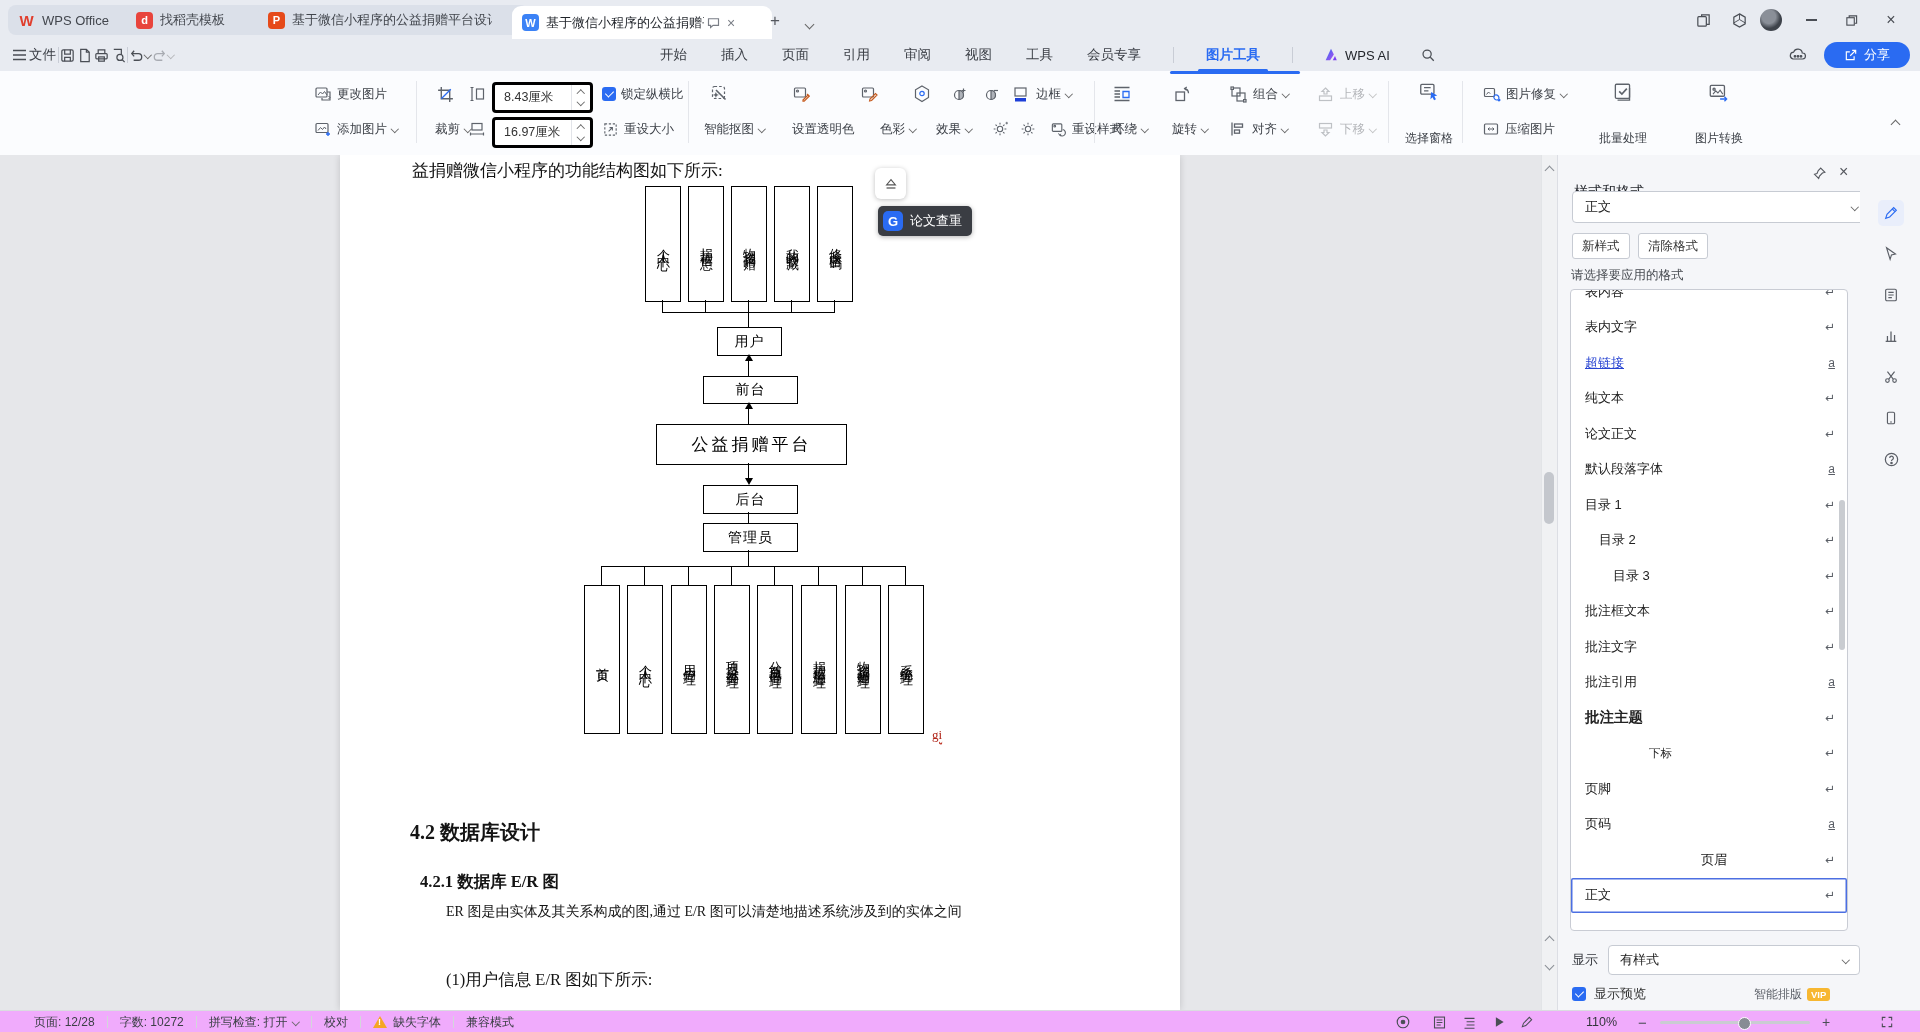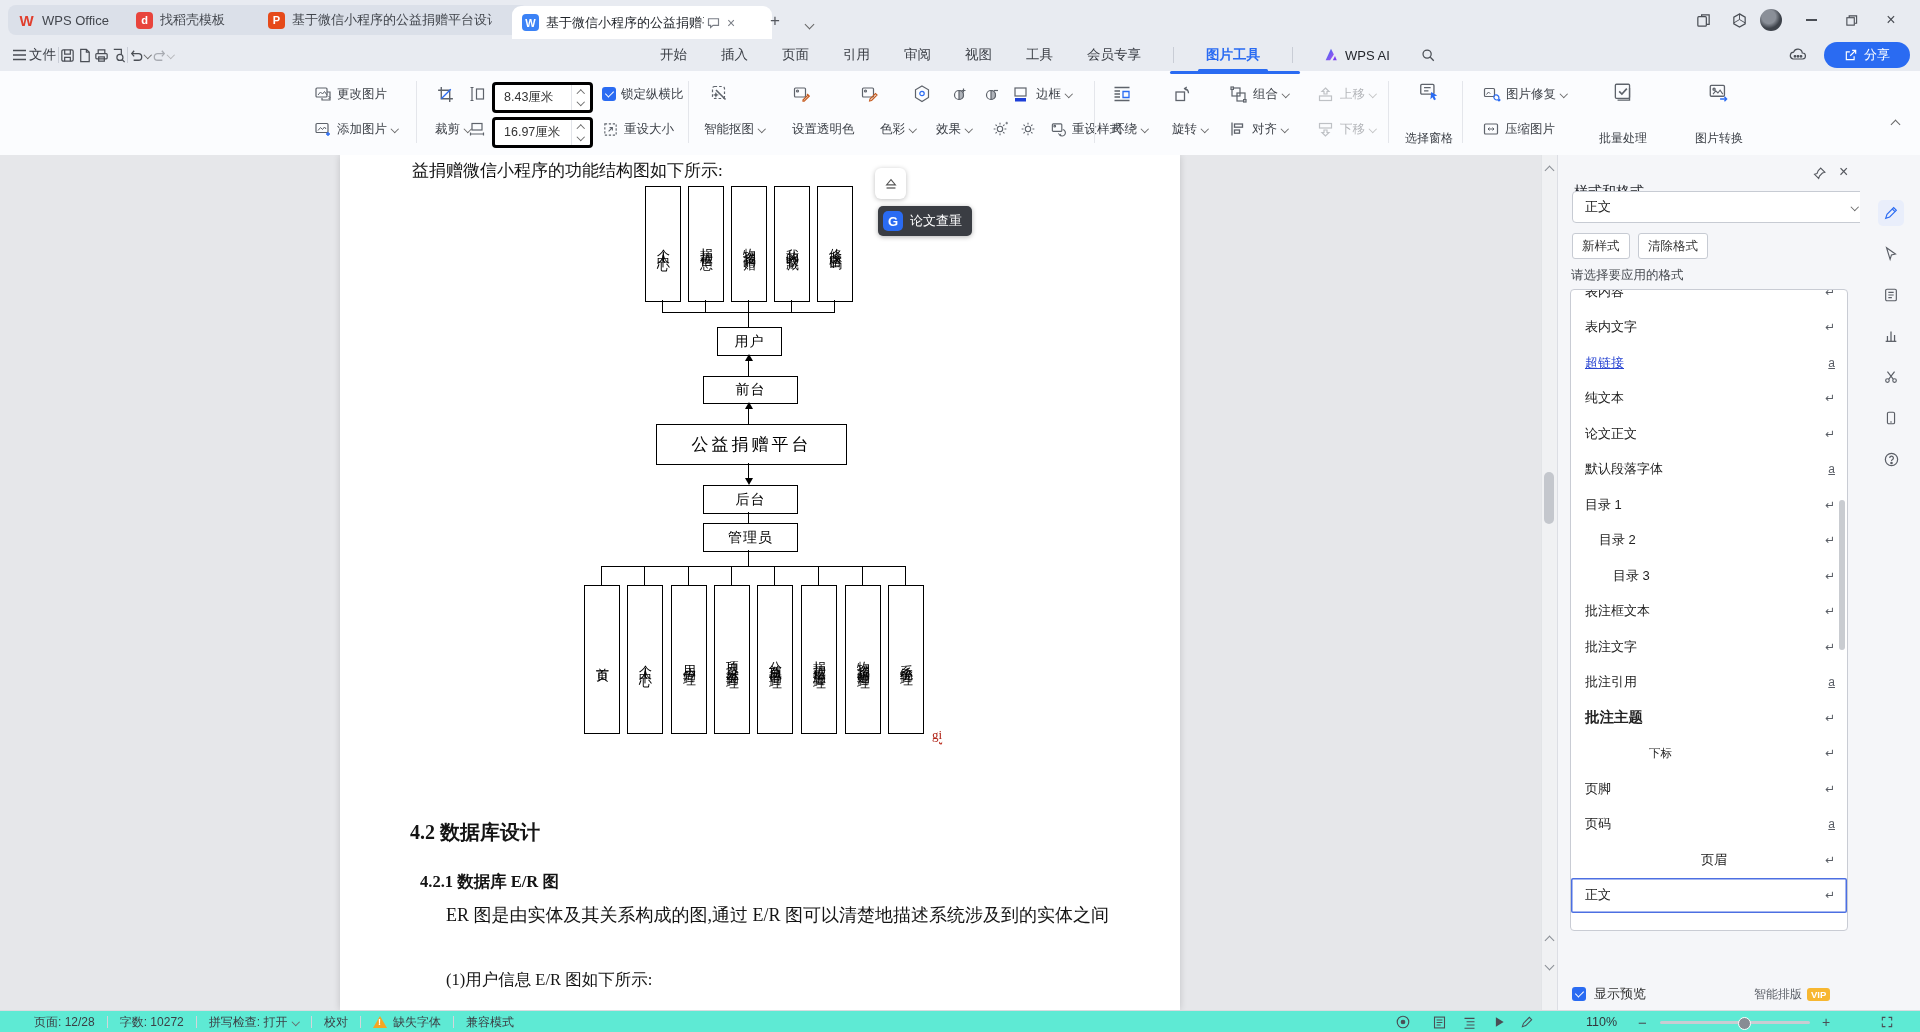--- a/index.html
+++ b/index.html
@@ -61,21 +61,21 @@
   .drop{border:1px solid #C7CBD3;background:#fff;border-radius:4px;display:flex;align-items:center;font-size:13px;color:#222;}
   .stylist{position:absolute;left:12px;top:134px;width:276px;height:640px;background:#fff;border:1px solid #C9CCD4;border-radius:4px;overflow:hidden;}
   .si{height:35.5px;display:flex;align-items:center;padding:0 12px 0 14px;font-size:13px;color:#222;position:relative;}
   .si .mark{margin-left:auto;color:#5A5E66;font-size:12px;}
   .si.link span.t{color:#2945D2;text-decoration:underline;}
   .si.boldi span.t{font-weight:bold;font-size:14.5px;}
   .si.selected{box-shadow:inset 0 0 0 1.5px #4C6FE2;border-radius:2px;}
   .strip{position:absolute;left:1860px;top:155px;width:60px;height:855px;background:#F5F6F9;}
   .stripico{position:absolute;left:18px;width:26px;height:26px;display:flex;align-items:center;justify-content:center;border-radius:5px;}
   
-  .statusbar{position:absolute;left:0;top:1010px;width:1920px;height:22px;background:#5eead4;border-top:1px solid #DADCE0;display:flex;align-items:center;font-size:12px;color:#3C4046;}
+  .statusbar{position:absolute;left:0;top:1010px;width:1920px;height:22px;background:#f0abfc;border-top:1px solid #DADCE0;display:flex;align-items:center;font-size:12px;color:#3C4046;}
   .ssep{width:1px;height:12px;background:#D3D6DB;margin:0 12px;}
   .warntri{position:relative;width:0;height:0;border-left:7px solid transparent;border-right:7px solid transparent;border-bottom:12px solid #F5A623;}
   .warntri::after{content:"!";position:absolute;left:-2px;top:1px;font-size:9px;color:#fff;font-weight:bold;}
   .ztrack{position:relative;width:150px;height:3px;background:#C9CCD2;border-radius:2px;}
   .zthumb{position:absolute;top:-4px;width:11px;height:11px;border-radius:50%;background:#888C94;border:1px solid #fff;}
   .red{color:#B02418;}
 </style>
 </head>
 <body>
 
@@ -564,21 +564,21 @@
       <div class="dbox" style="left:417px;top:430px;width:34px;height:147px;">公益项目管理</div>
       <div class="dbox" style="left:461px;top:430px;width:34px;height:147px;">捐款信息管理</div>
       <div class="dbox" style="left:505px;top:430px;width:34px;height:147px;">物资捐赠管理</div>
       <div class="dbox" style="left:548px;top:430px;width:34px;height:147px;">系统管理</div>
 
       <div class="abs doc red" style="left:592px;top:572px;font-size:13px;text-decoration:underline wavy #C0392B;">gi</div>
 
 
       <div class="abs doc" style="left:70px;top:664px;font-size:20px;font-weight:bold;">4.2 数据库设计</div>
       <div class="abs doc" style="left:80px;top:716px;font-size:16.5px;font-weight:bold;">4.2.1 数据库 E/R 图</div>
-      <div class="abs doc" style="left:106px;top:748px;font-size:18px;">ER 图是由实体及其关系构成的图,通过 E/R 图可以清楚地描述系统涉及到的实体之间</div>
+      <div class="abs doc" style="left:106px;top:748px;font-size:14px;">ER 图是由实体及其关系构成的图,通过 E/R 图可以清楚地描述系统涉及到的实体之间</div>
       <div class="abs doc" style="left:106px;top:814px;font-size:16.5px;">(1)用户信息 E/R 图如下所示:</div>
     </div>
 
     <div class="floatcard" style="left:875px;top:13px;width:31px;height:31px;">
       <svg width="16" height="16" viewBox="0 0 18 18">
           <path d="M9 4l5 6H4z" fill="none" stroke="#555" stroke-width="1.2"></path>
           <path d="M4 13.5h10" stroke="#555" stroke-width="1.4"></path>
         </svg>
     </div>
 
@@ -688,20 +688,27 @@
             <span class="mark">↵</span>
           </div>
         <div class="si selected">
             <span class="t">正文</span>
             <span class="mark">↵</span>
           </div>
       </div>
       <div class="abs" style="right:2px;top:210px;width:6px;height:150px;border-radius:3px;background:#C9CCD1;"></div>
     </div>
 
+    <div class="flex" style="position:absolute;left:14px;top:790px;gap:10px;">
+      <span style="font-size:13px;color:#33363C;">显示</span>
+      <div class="drop" style="width:228px;height:28px;padding:0 11px;">
+        <span>有样式</span>
+        <span class="chev sm" style="margin-left:auto;"></span>
+      </div>
+    </div>
     <div class="flex" style="position:absolute;left:14px;top:830px;gap:8px;">
       <span class="ckbox"></span>
       <span style="font-size:13px;">显示预览</span>
     </div>
     <div class="flex" style="position:absolute;left:196px;top:831px;gap:5px;">
       <span style="font-size:12px;color:#5A5E66;">智能排版</span>
       <span style="background:#F7B731;color:#fff;font-size:9.5px;font-weight:bold;border-radius:3px;padding:1px 4px;">VIP</span>
     </div>
   </div>
 

